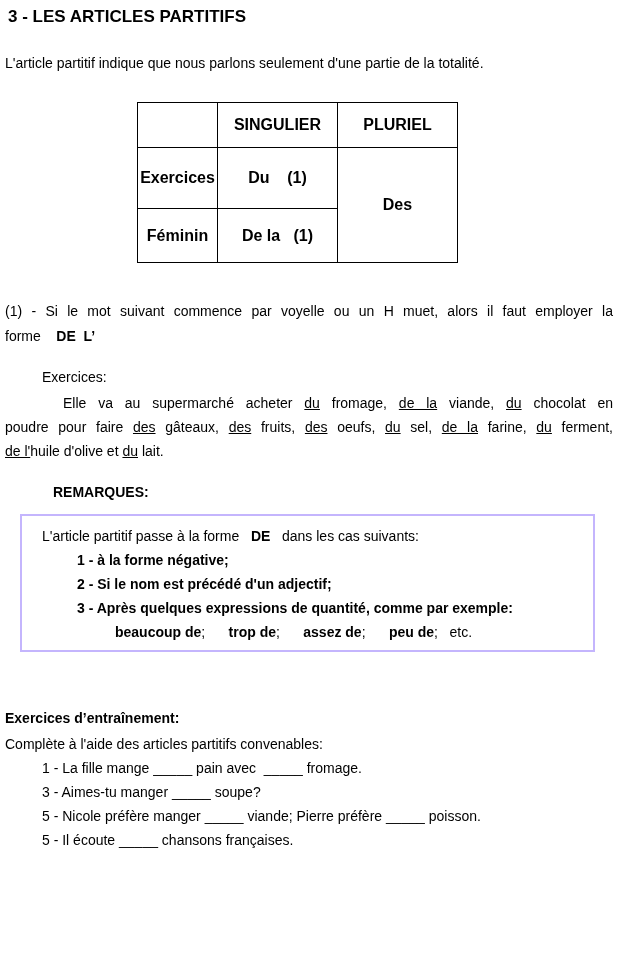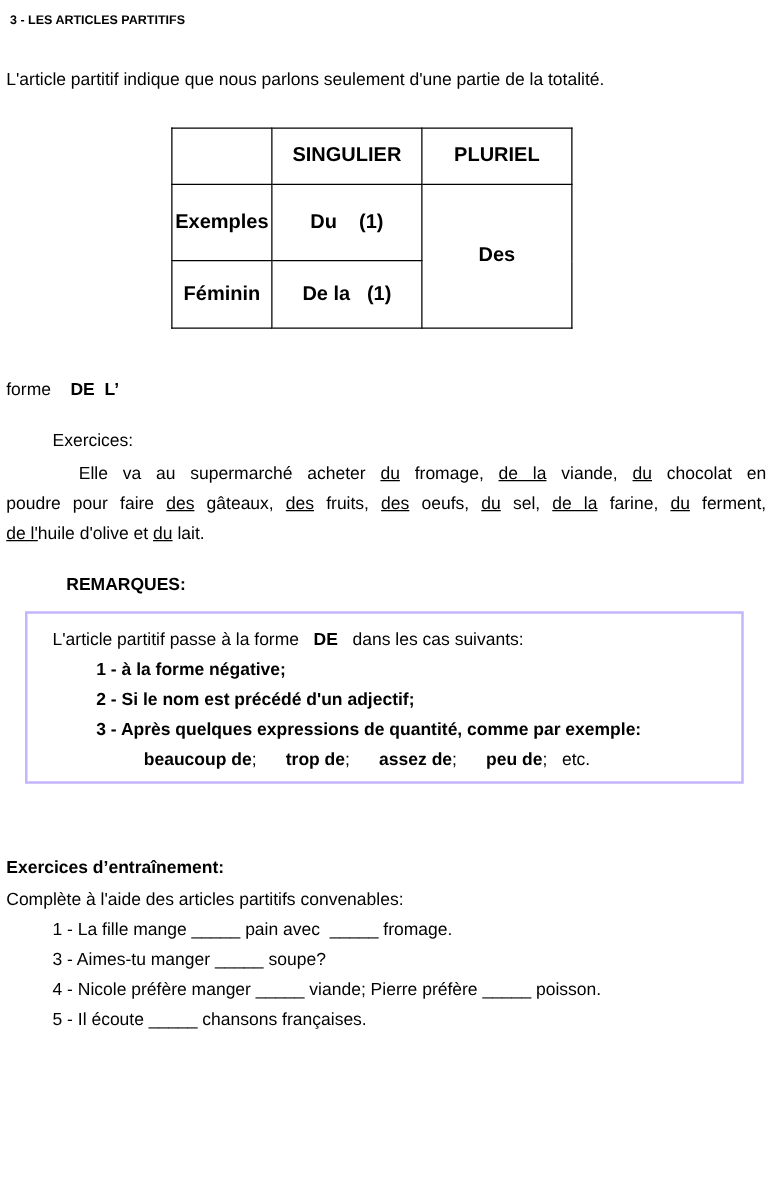--- a/index.html
+++ b/index.html
@@ -7,21 +7,21 @@
     position:relative;
     width:622px;height:959px;
     background:#ffffff;color:#000000;
     font-family:"Liberation Sans","DejaVu Sans",sans-serif;
     font-size:14px;
     overflow:hidden;
   }
   .b{font-weight:bold;}
   .u{text-decoration:underline;text-align:center;}
   .pre{white-space:pre-wrap;}
-  .title{padding-top:9px;margin:0 0 16px 8px;font-size:10px;font-weight:bold;line-height:16px;}
+  .title{padding-top:9px;margin:0 0 16px 8px;font-size:17px;font-weight:bold;line-height:16px;}
   .intro{margin:30px 9px 0 5px;line-height:16px;}
   table.grid{margin:31px 0 0 137px;border-collapse:collapse;table-layout:fixed;}
   table.grid td{border:1.5px solid #000;text-align:center;vertical-align:middle;font-weight:bold;font-size:16px;padding:0;}
   td.col-label{width:79px;}
   td.col-sing{width:119px;}
   td.col-plur{width:119px;}
   tr.r-head td{height:44px;}
   tr.r-masc td{height:60px;}
   tr.r-fem td{height:53px;}
   .footnote{margin:36px 9px 0 5px;line-height:25px;}
@@ -48,32 +48,33 @@
   <p class="intro">L'article partitif indique que nous parlons seulement d'une partie de la totalité.</p>
 
   <table class="grid">
     <tbody>
         <tr class="r-head">
       <td class="col-label"></td>
       <td class="col-sing">SINGULIER</td>
       <td class="col-plur">PLURIEL</td>
     </tr>
     <tr class="r-masc">
-      <td>Exemples</td>
+      <td>Exercices</td>
       <td class="pre"><span class="b">Du</span><span>    (1)</span></td>
       <td rowspan="2">Des</td>
     </tr>
     <tr class="r-fem">
       <td>Féminin</td>
       <td class="pre"><span class="b">De la</span><span>   (1)</span></td>
     </tr>
   </tbody>
     </table>
 
   <div class="footnote">
+    <div class="jl"><span>(1) - Si le mot suivant commence par voyelle ou un H muet, alors il faut employer la</span></div>
     <div class="pre"><span>forme    </span><span class="b">DE  L’</span></div>
   </div>
 
   <p class="examples-label">Exercices:</p>
 
   <div class="example-par">
     <div class="jl fl-indent"><span>Elle va au supermarché acheter </span><span class="u">du</span><span> fromage, </span><span class="u">de la</span><span> viande, </span><span class="u">du</span><span> chocolat en</span></div>
     <div class="jl"><span>poudre pour faire </span><span class="u">des</span><span> gâteaux, </span><span class="u">des</span><span> fruits, </span><span class="u">des</span><span> oeufs, </span><span class="u">du</span><span> sel, </span><span class="u">de la</span><span> farine, </span><span class="u">du</span><span> ferment,</span></div>
     <div><span class="u">de l'</span><span>huile d'olive et </span><span class="u">du</span><span> lait.</span></div>
   </div>
@@ -86,16 +87,16 @@
     <p class="bx-line bx-li">2 - Si le nom est précédé d'un adjectif;</p>
     <p class="bx-line bx-li">3 - Après quelques expressions de quantité, comme par exemple:</p>
     <p class="bx-line bx-bold pre"><span class="b">beaucoup de</span><span>;      </span><span class="b">trop de</span><span>;      </span><span class="b">assez de</span><span>;      </span><span class="b">peu de</span><span>;   etc.</span></p>
   </div>
 
   <p class="ex-heading">Exercices d’entraînement:</p>
   <p class="ex-instruction">Complète à l'aide des articles partitifs convenables:</p>
 
   <p class="ex-item pre">1 - La fille mange _____ pain avec  _____ fromage.</p>
   <p class="ex-item pre">3 - Aimes-tu manger _____ soupe?</p>
-  <p class="ex-item pre">4 - Nicole préfère manger _____ viande; Pierre préfère _____ poisson.</p>
+  <p class="ex-item pre">5 - Nicole préfère manger _____ viande; Pierre préfère _____ poisson.</p>
   <p class="ex-item pre">5 - Il écoute _____ chansons françaises.</p>
 
 </div>
 
 </body></html>

